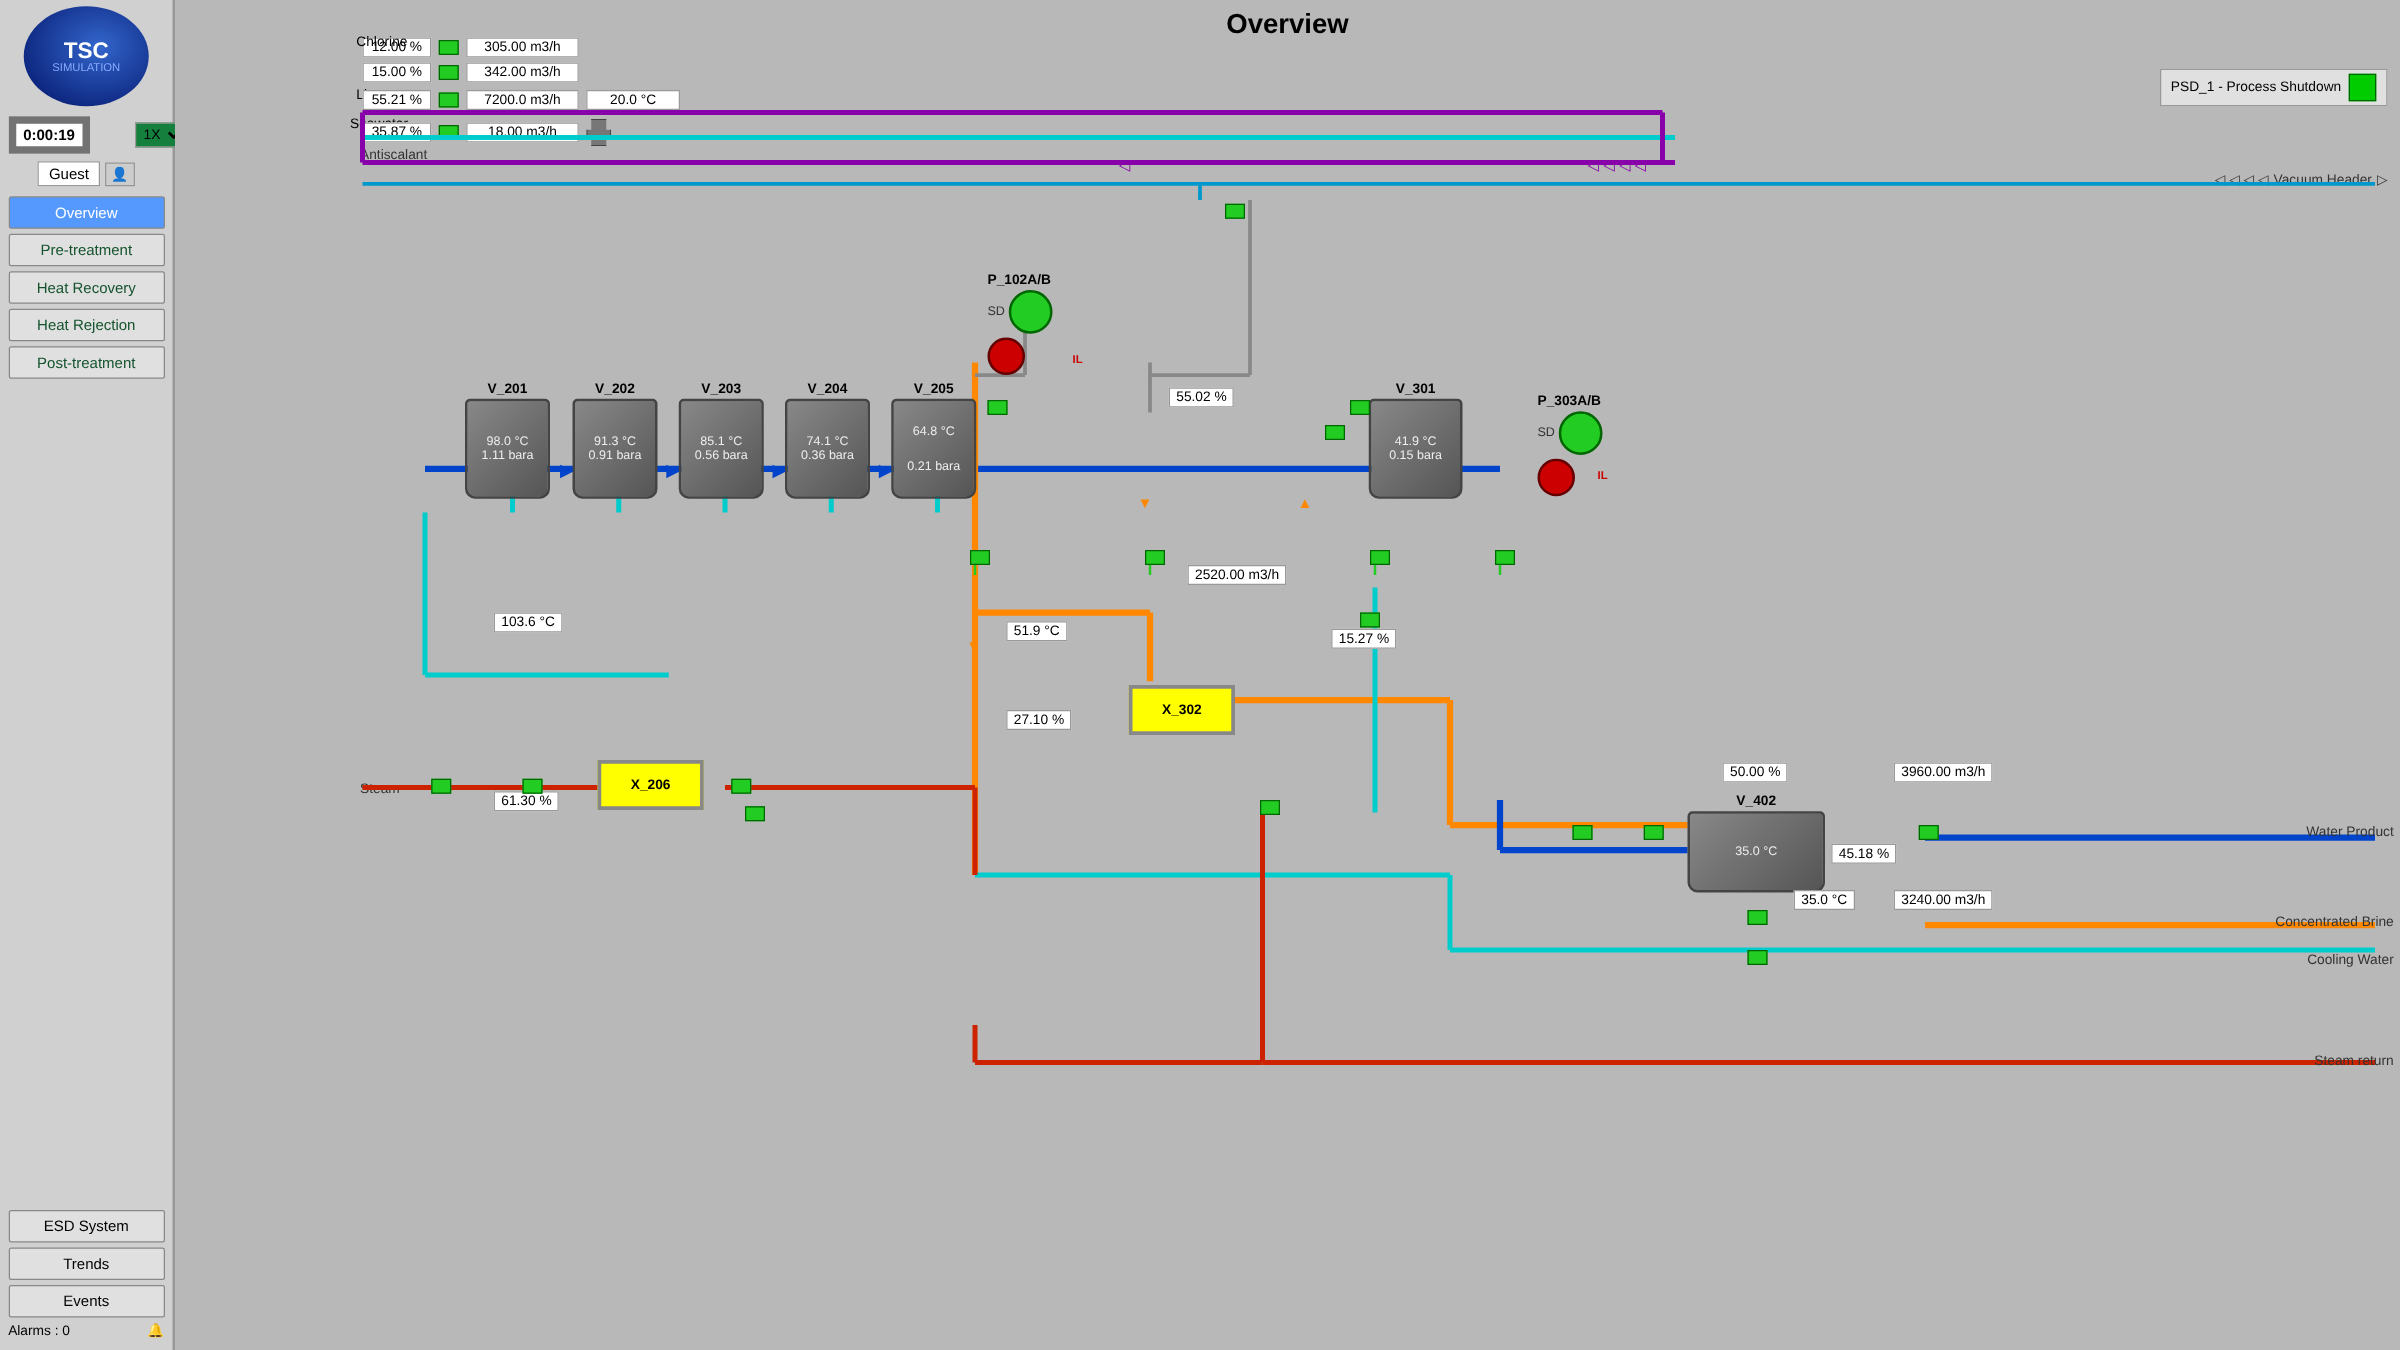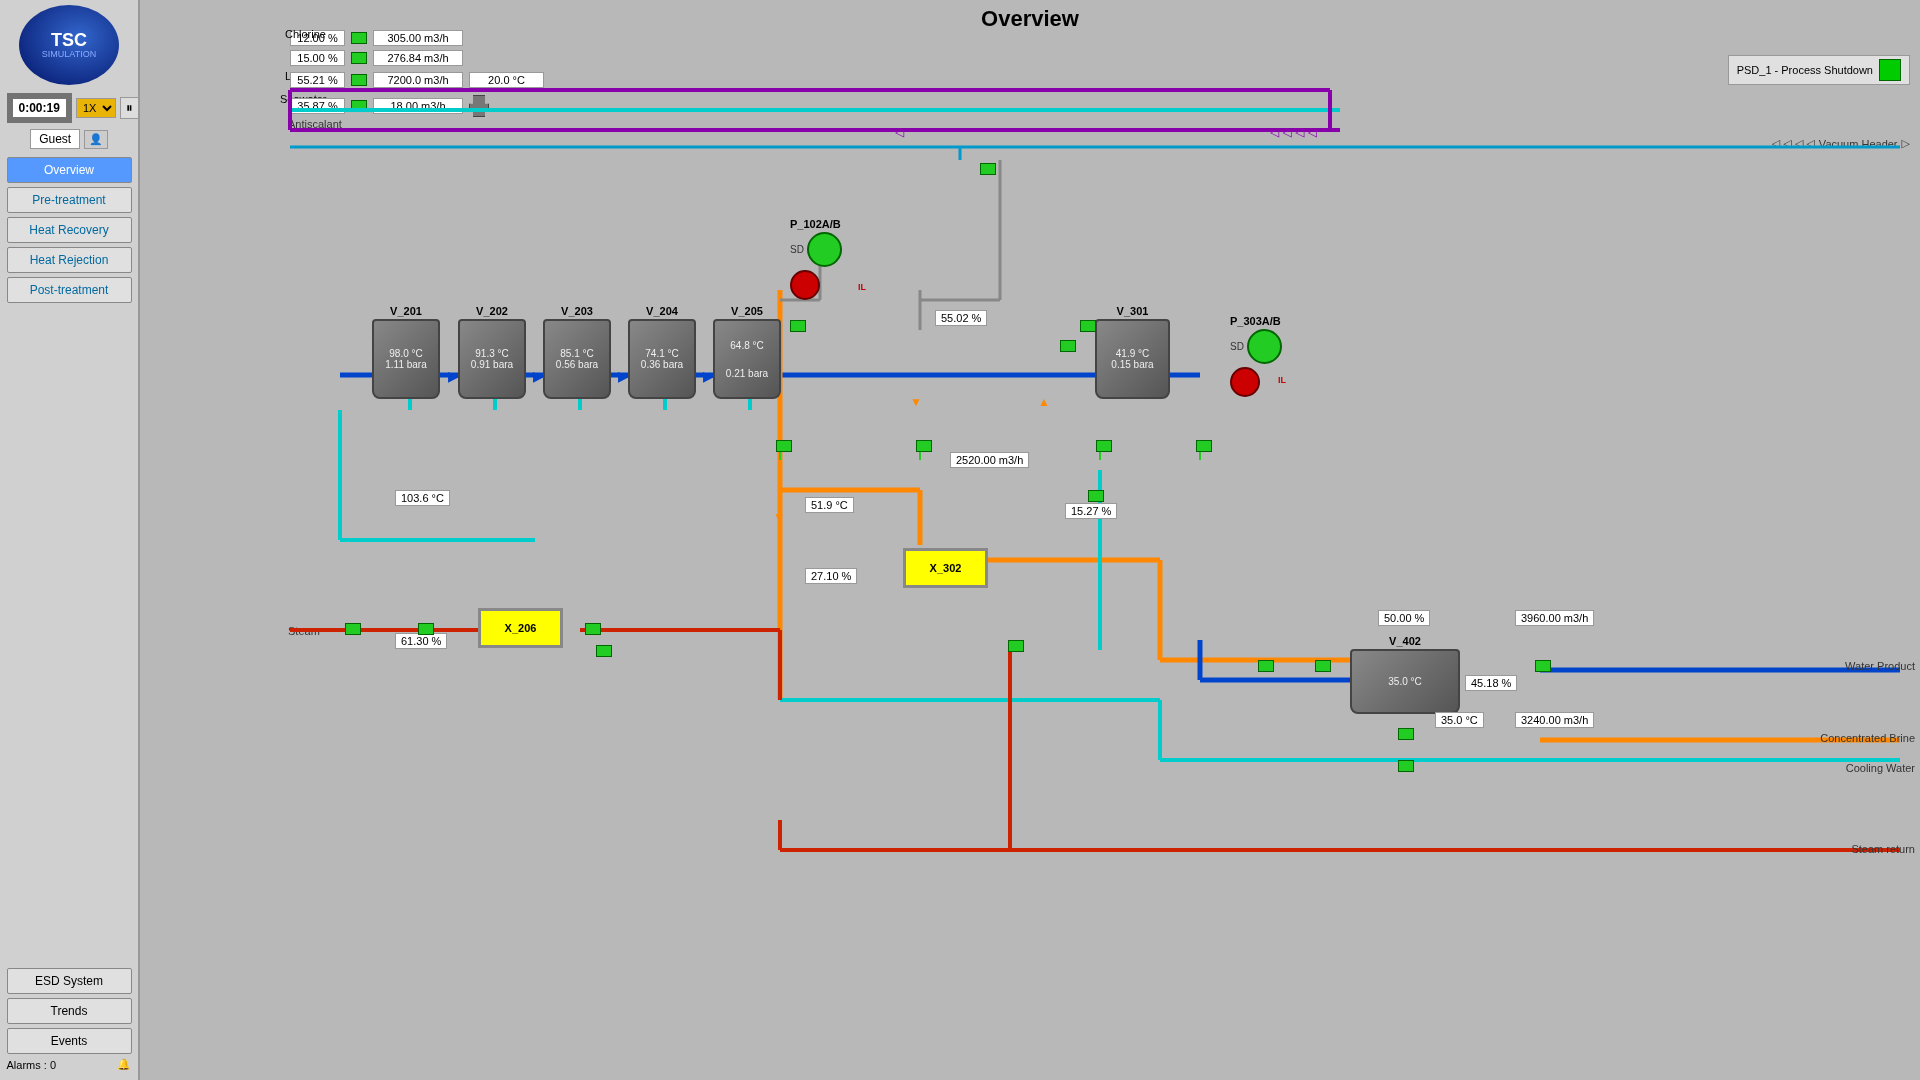--- a/index.html
+++ b/index.html
@@ -9,33 +9,33 @@
     #sidebar {
       position: absolute; left: 0; top: 0; width: 140px; height: 1080px;
       background: #d0d0d0; border-right: 2px solid #999; display: flex; flex-direction: column; align-items: center; padding: 5px;
     }
     .logo-text { color: white; font-size: 18px; font-weight: bold; line-height: 1; }
     .logo-sub { color: #88aaff; font-size: 9px; text-align: center; }
     .logo-circle { width: 100px; height: 80px; background: radial-gradient(ellipse at 60% 40%, #3366cc, #001166); border-radius: 50%; display: flex; flex-direction: column; align-items: center; justify-content: center; }
 
     .timer-row { display: flex; align-items: center; gap: 4px; margin-bottom: 6px; width: 125px; }
     .timer-box { background: white; border: 6px solid #737373; padding: 2px 6px; font-size: 12px; font-weight: bold; flex: 1; }
-    .speed-select { background: #eab308; border: 1px solid #999; padding: 2px; font-size: 11px; }
+    .speed-select { background: #15803d; border: 1px solid #999; padding: 2px; font-size: 11px; margin-left: 32px; }
     .pause-btn { background: #ddd; border: 1px solid #999; padding: 2px 5px; cursor: pointer; }
 
     .user-row { display: flex; align-items: center; gap: 4px; margin-bottom: 8px; }
     .user-box { background: white; border: 1px solid #999; padding: 2px 8px; font-size: 12px; }
     .user-icon { background: #ccc; border: 1px solid #999; padding: 2px 4px; }
 
     .nav-btn {
       width: 125px; padding: 5px 0; margin-bottom: 4px; text-align: center; cursor: pointer;
       border: 1px solid #888; font-size: 12px; border-radius: 2px;
     }
     .nav-btn.active { background: #5599ff; color: white; }
-    .nav-btn:not(.active) { background: #e0e0e0; color: #0369a1; }
+    .nav-btn:not(.active) { background: #e0e0e0; color: #14532d; }
 
     .sidebar-spacer { flex: 1; }
     .bottom-btn {
       width: 125px; padding: 5px 0; margin-bottom: 4px; text-align: center; cursor: pointer;
       border: 1px solid #888; background: #e0e0e0; font-size: 12px; border-radius: 2px;
     }
     .alarms-row { width: 125px; display: flex; align-items: center; justify-content: space-between; margin-bottom: 4px; }
 
     
     #main {
@@ -152,21 +152,21 @@
     <div style="position:relative;display:flex;align-items:center;">
       <div style="width:16px;height:12px;background:#22cc22;border:1px solid #006600;"></div>
     </div>
     <div style="background:white;border:1px solid #999;padding:1px 6px;font-size:11px;width:90px;text-align:center;">305.00 m3/h</div>
   </div>
   <div style="position:absolute;top:28px;left:145px;font-size:11px;">Chlorine</div>
 
   <div style="position:absolute;top:50px;left:150px;display:flex;align-items:center;gap:6px;">
     <div style="background:white;border:1px solid #999;padding:1px 4px;font-size:11px;width:55px;text-align:center;">15.00 %</div>
     <div style="width:16px;height:12px;background:#22cc22;border:1px solid #006600;"></div>
-    <div style="background:white;border:1px solid #999;padding:1px 6px;font-size:11px;width:90px;text-align:center;">276.84 m3/h</div>
+    <div style="background:white;border:1px solid #999;padding:1px 6px;font-size:11px;width:90px;text-align:center;">342.00 m3/h</div>
   </div>
 
   <div style="position:absolute;top:70px;left:145px;font-size:11px;">Lime</div>
   <div style="position:absolute;top:72px;left:150px;display:flex;align-items:center;gap:6px;">
     <div style="background:white;border:1px solid #999;padding:1px 4px;font-size:11px;width:55px;text-align:center;">55.21 %</div>
     <div style="width:16px;height:12px;background:#22cc22;border:1px solid #006600;"></div>
     <div style="background:white;border:1px solid #999;padding:1px 6px;font-size:11px;width:90px;text-align:center;">7200.0 m3/h</div>
     <div style="background:white;border:1px solid #999;padding:1px 6px;font-size:11px;width:75px;text-align:center;">20.0 °C</div>
   </div>
 

